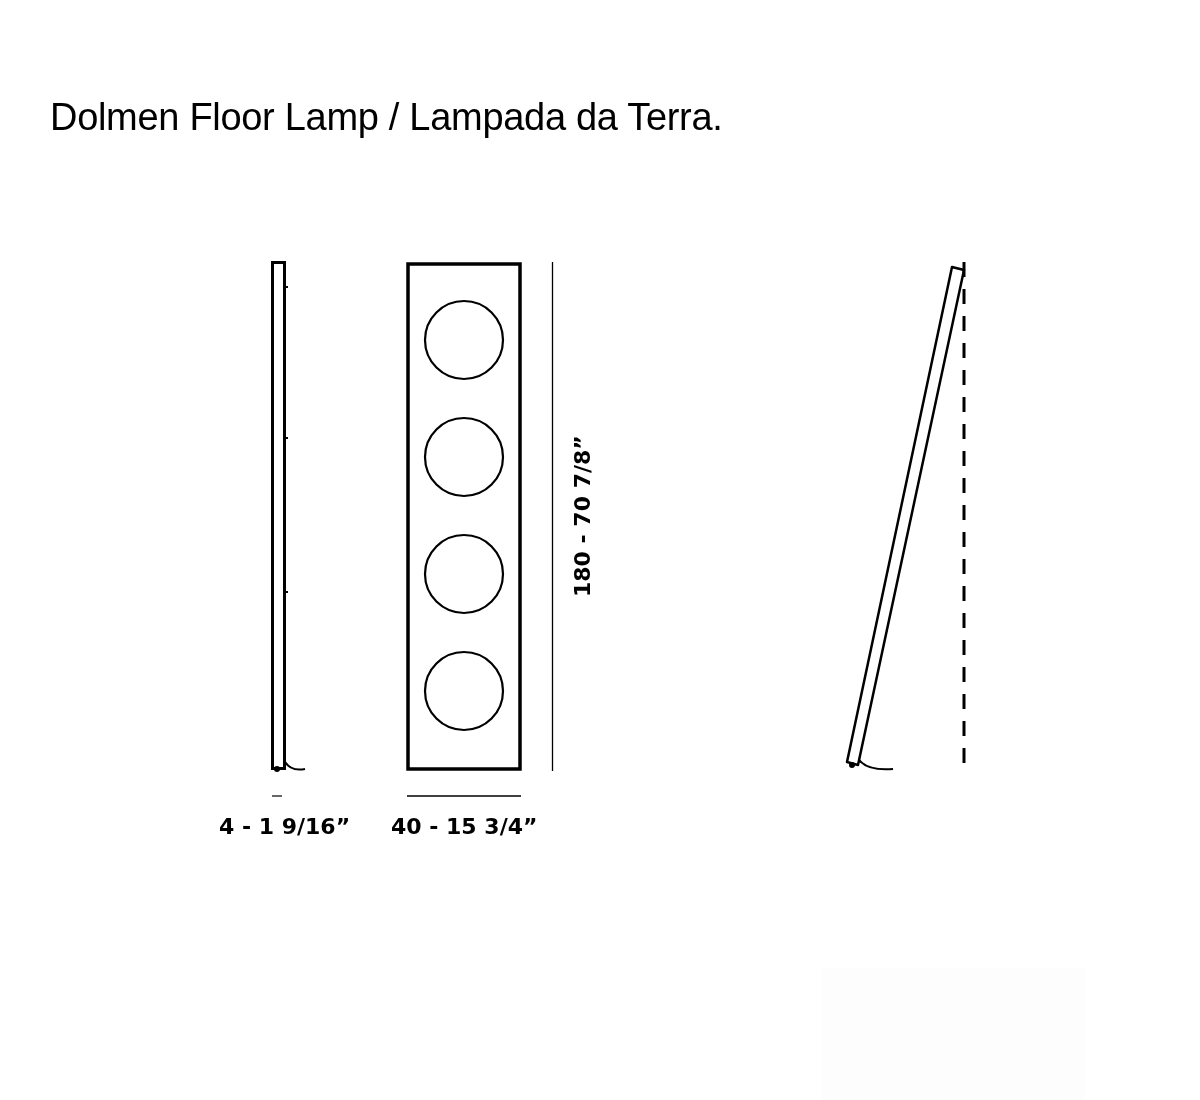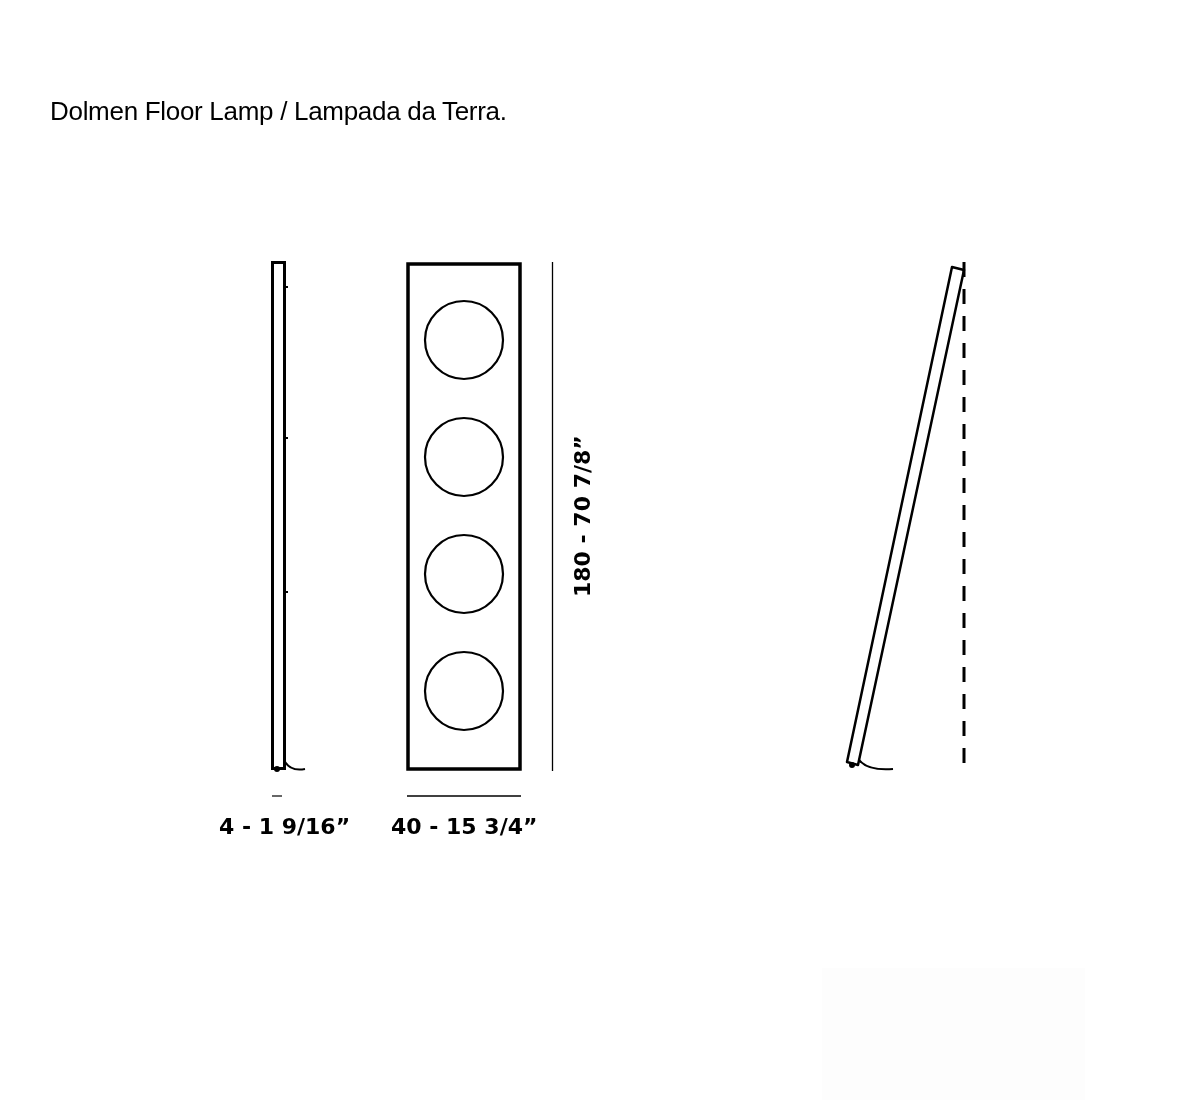--- a/index.html
+++ b/index.html
@@ -1,20 +1,20 @@
 <!DOCTYPE html>
 <html><head>
   <meta charset="utf-8">
   <style>
     html, body { margin: 0; padding: 0; background: #ffffff; }
     body { width: 1200px; height: 1100px; position: relative; overflow: hidden; }
     .title {
       position: absolute; left: 50px; top: 96px;
       font-family: "Liberation Sans", sans-serif;
-      font-size: 26px; color: #000; letter-spacing: -0.3px; white-space: nowrap;
+      font-size: 38px; color: #000; letter-spacing: -0.3px; white-space: nowrap;
     }
     svg.drawing { position: absolute; left: 0; top: 0; }
     .dim {
       font-family: "DejaVu Sans", sans-serif; font-weight: bold;
       font-size: 22px; fill: #000;
     }
     .ghost-box {
       position: absolute; left: 822px; top: 968px; width: 263px; height: 132px;
       background: #fdfdfd;
     }

